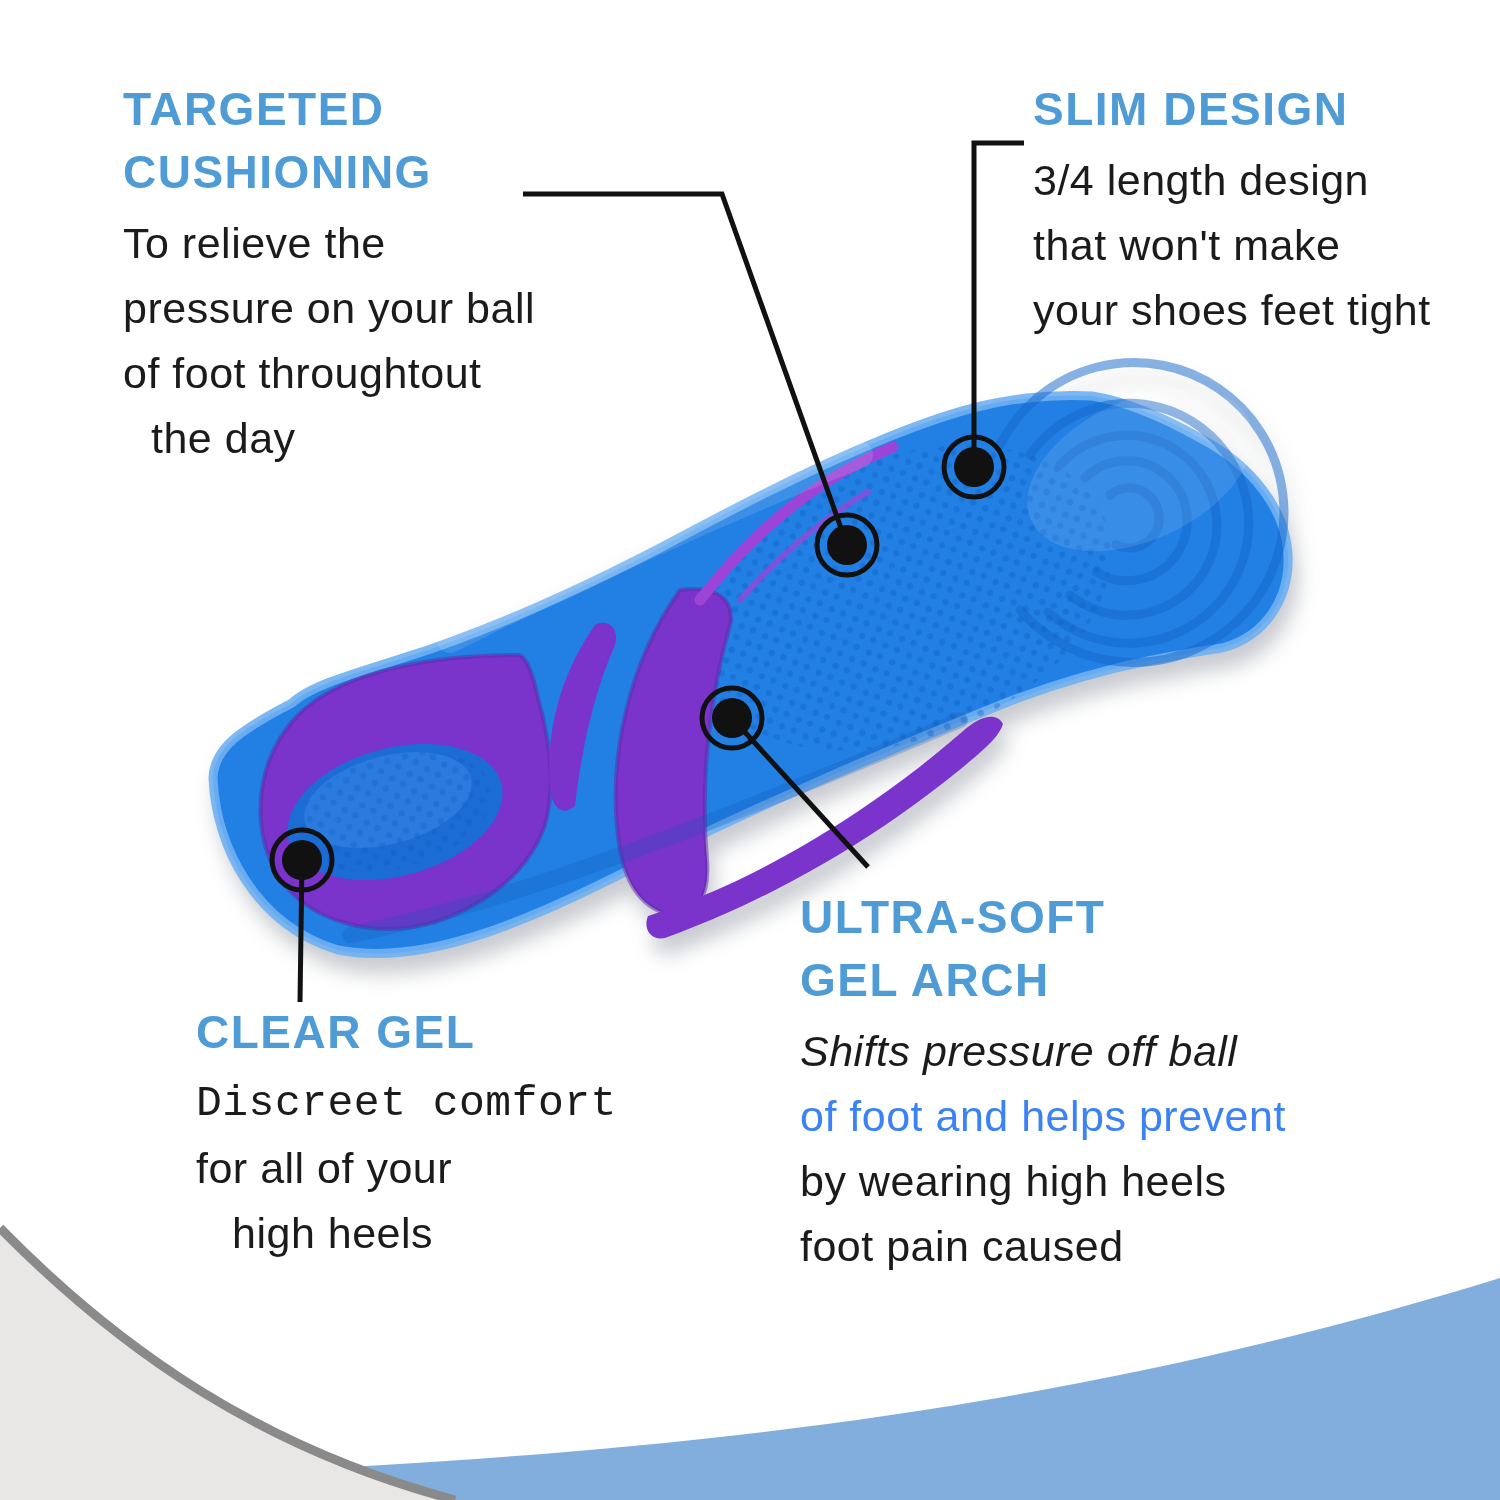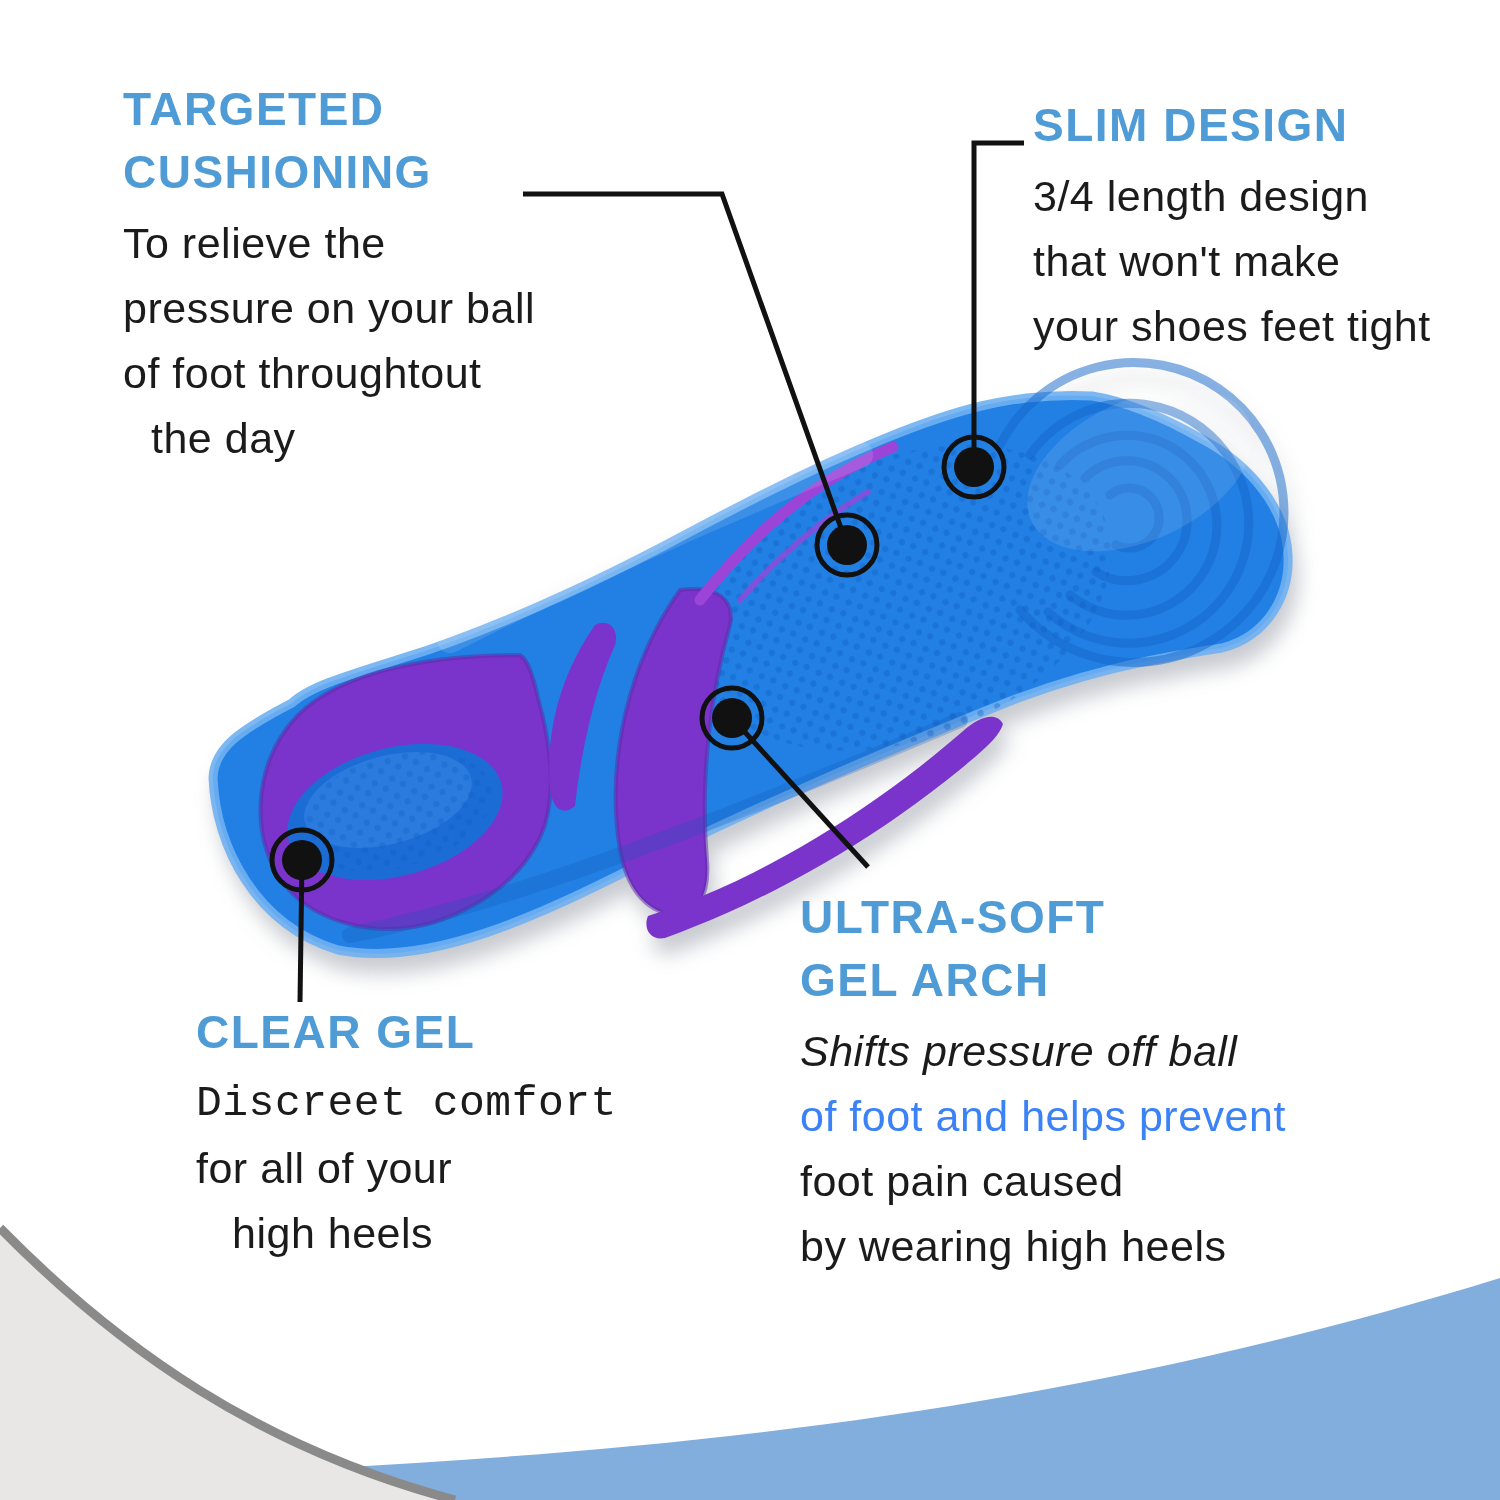--- a/index.html
+++ b/index.html
@@ -12,21 +12,21 @@
   .callout{position:absolute;}
   .callout .h-line{
     font-weight:bold;font-size:46px;line-height:63px;letter-spacing:1.5px;
     white-space:nowrap;
   }
   .callout .b-line{
     font-size:43px;line-height:65px;letter-spacing:.5px;white-space:nowrap;
   }
   .callout .body{margin-top:7px;}
   #callout-targeted-cushioning{left:123px;top:78px;width:520px;}
-  #callout-slim-design{left:1033px;top:94px;width:460px;}
+  #callout-slim-design{left:1033px;top:78px;width:460px;}
   #callout-clear-gel{left:196px;top:1001px;width:420px;}
   #callout-ultra-soft{left:800px;top:886px;width:580px;}
 </style>
 </head>
 <body>
 
 <svg id="scene" viewBox="0 0 1500 1500" aria-hidden="true">
   <defs>
     <pattern id="gelDots" width="18" height="18" patternUnits="userSpaceOnUse">
       <circle cx="5" cy="5" r="3.2" fill="#0E5CC0"></circle>
@@ -164,16 +164,16 @@
 </div>
 
 <div class="callout" id="callout-ultra-soft">
   <div class="heading">
     <div class="h-line" style="color: rgb(78, 155, 214);">ULTRA-SOFT</div>
     <div class="h-line" style="color: rgb(78, 155, 214);">GEL ARCH</div>
   </div>
   <div class="body">
     <div class="b-line" style="color: rgb(27, 27, 27); font-style: italic;">Shifts pressure off ball</div>
     <div class="b-line" style="color: #3b82f6;">of foot and helps prevent</div>
+    <div class="b-line" style="color: rgb(27, 27, 27);">by wearing high heels</div>
     <div class="b-line" style="color: rgb(27, 27, 27);">foot pain caused</div>
-    <div class="b-line" style="color: rgb(27, 27, 27);">by wearing high heels</div>
   </div>
 </div>
 
 </body></html>

